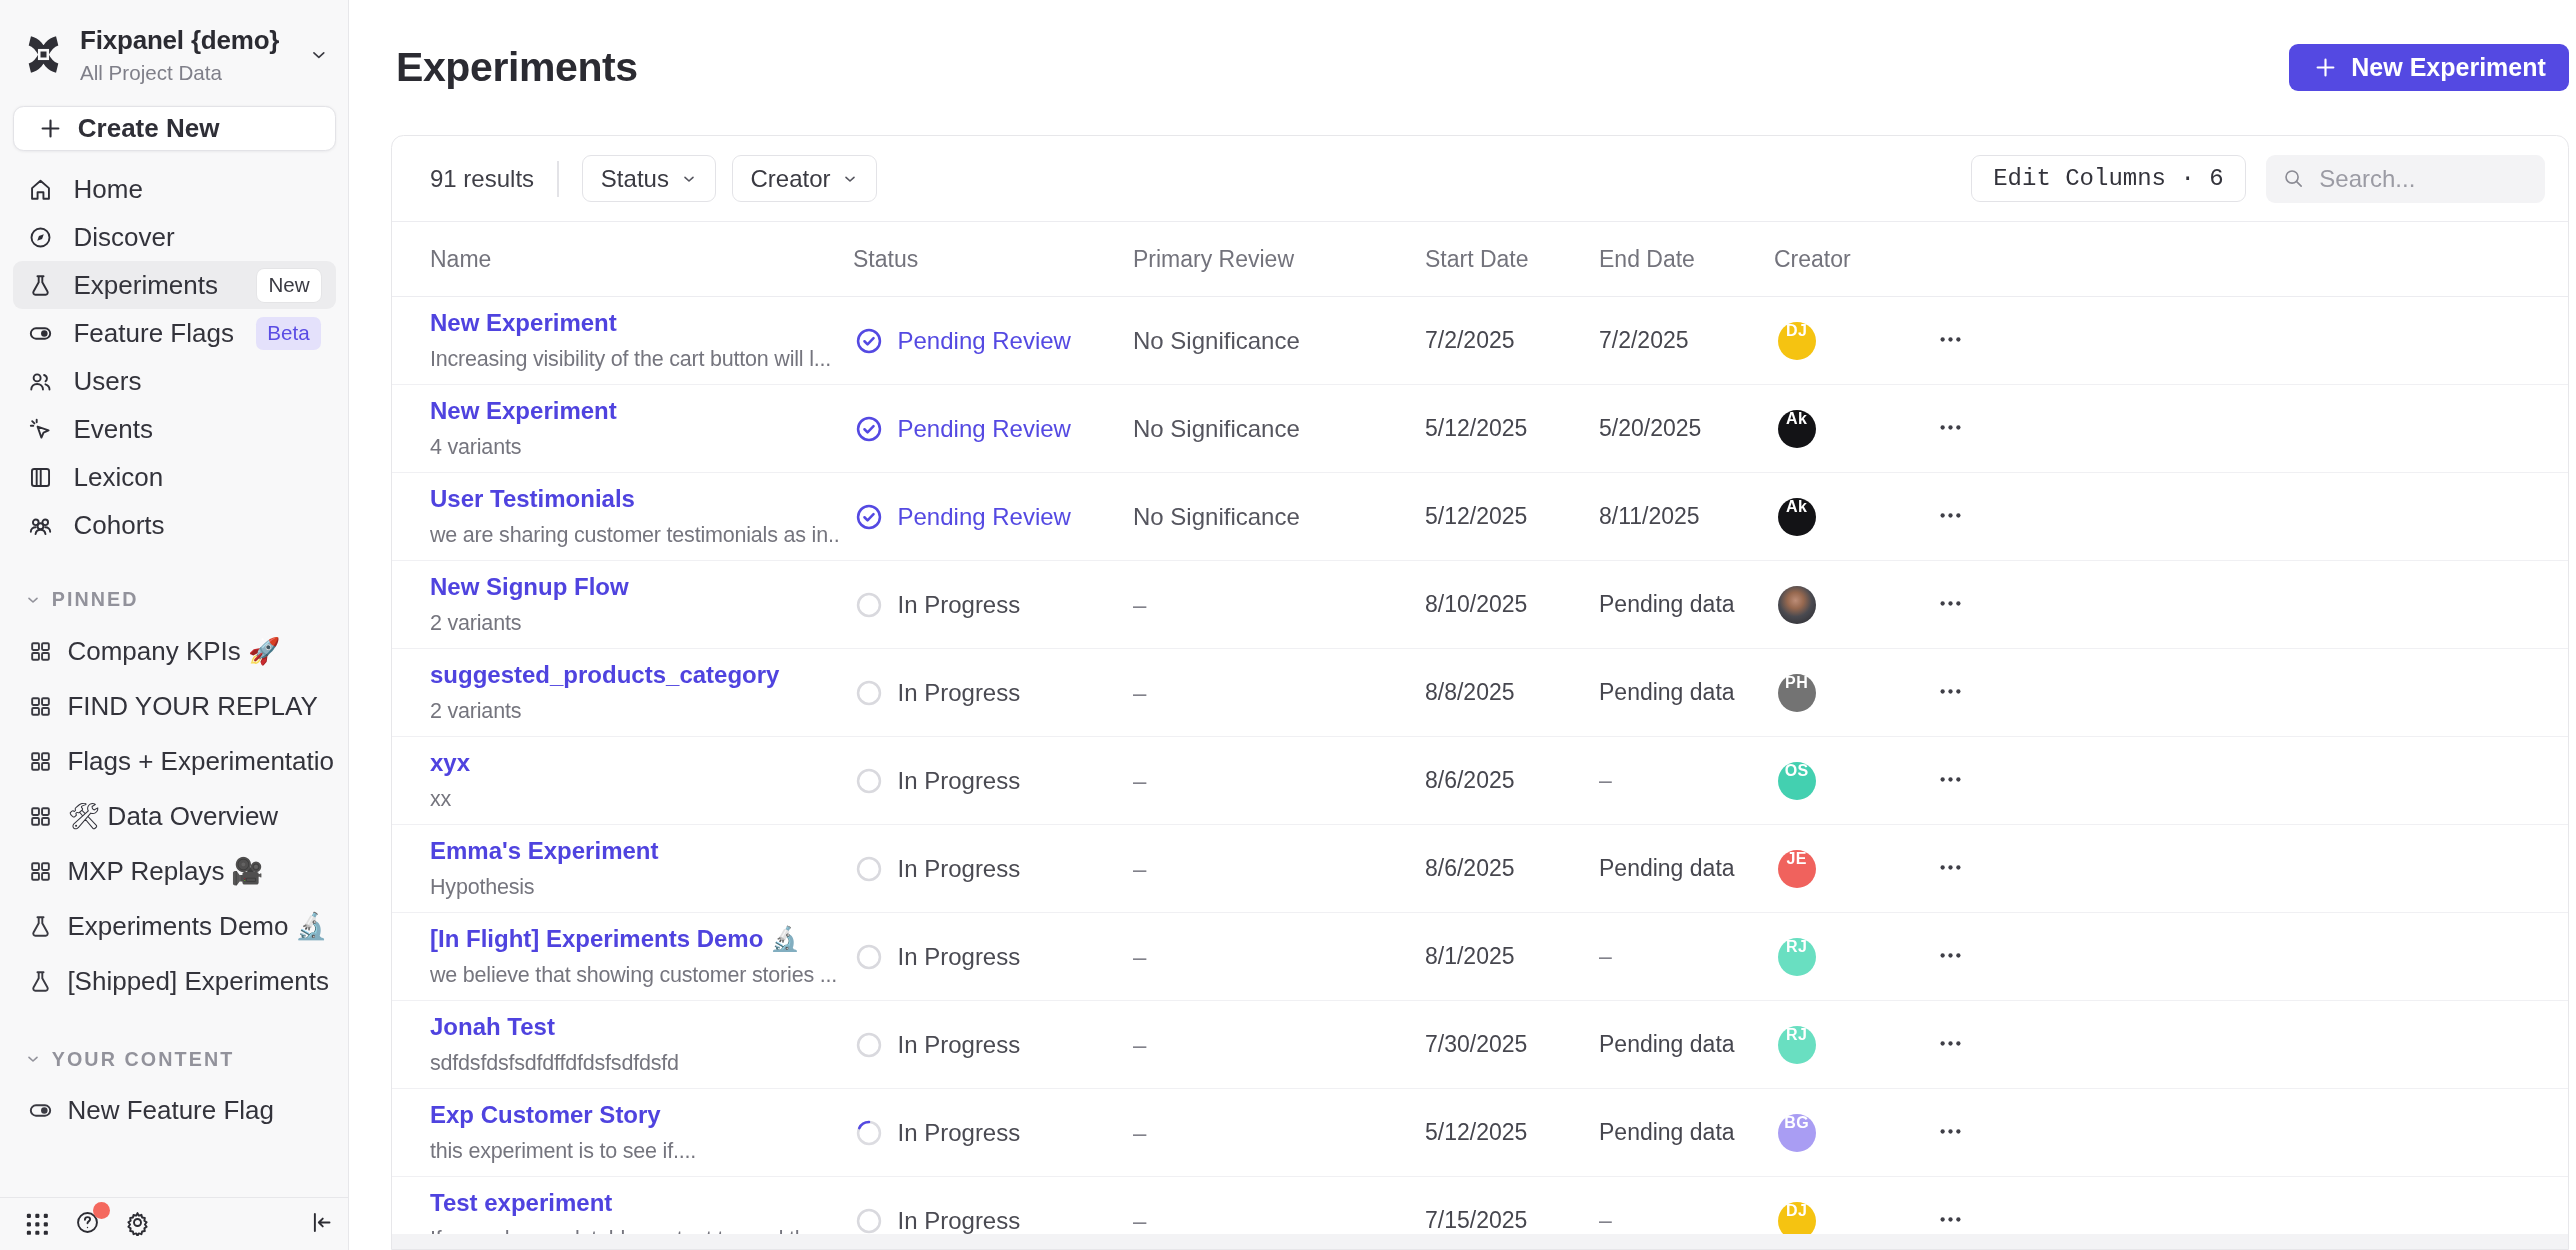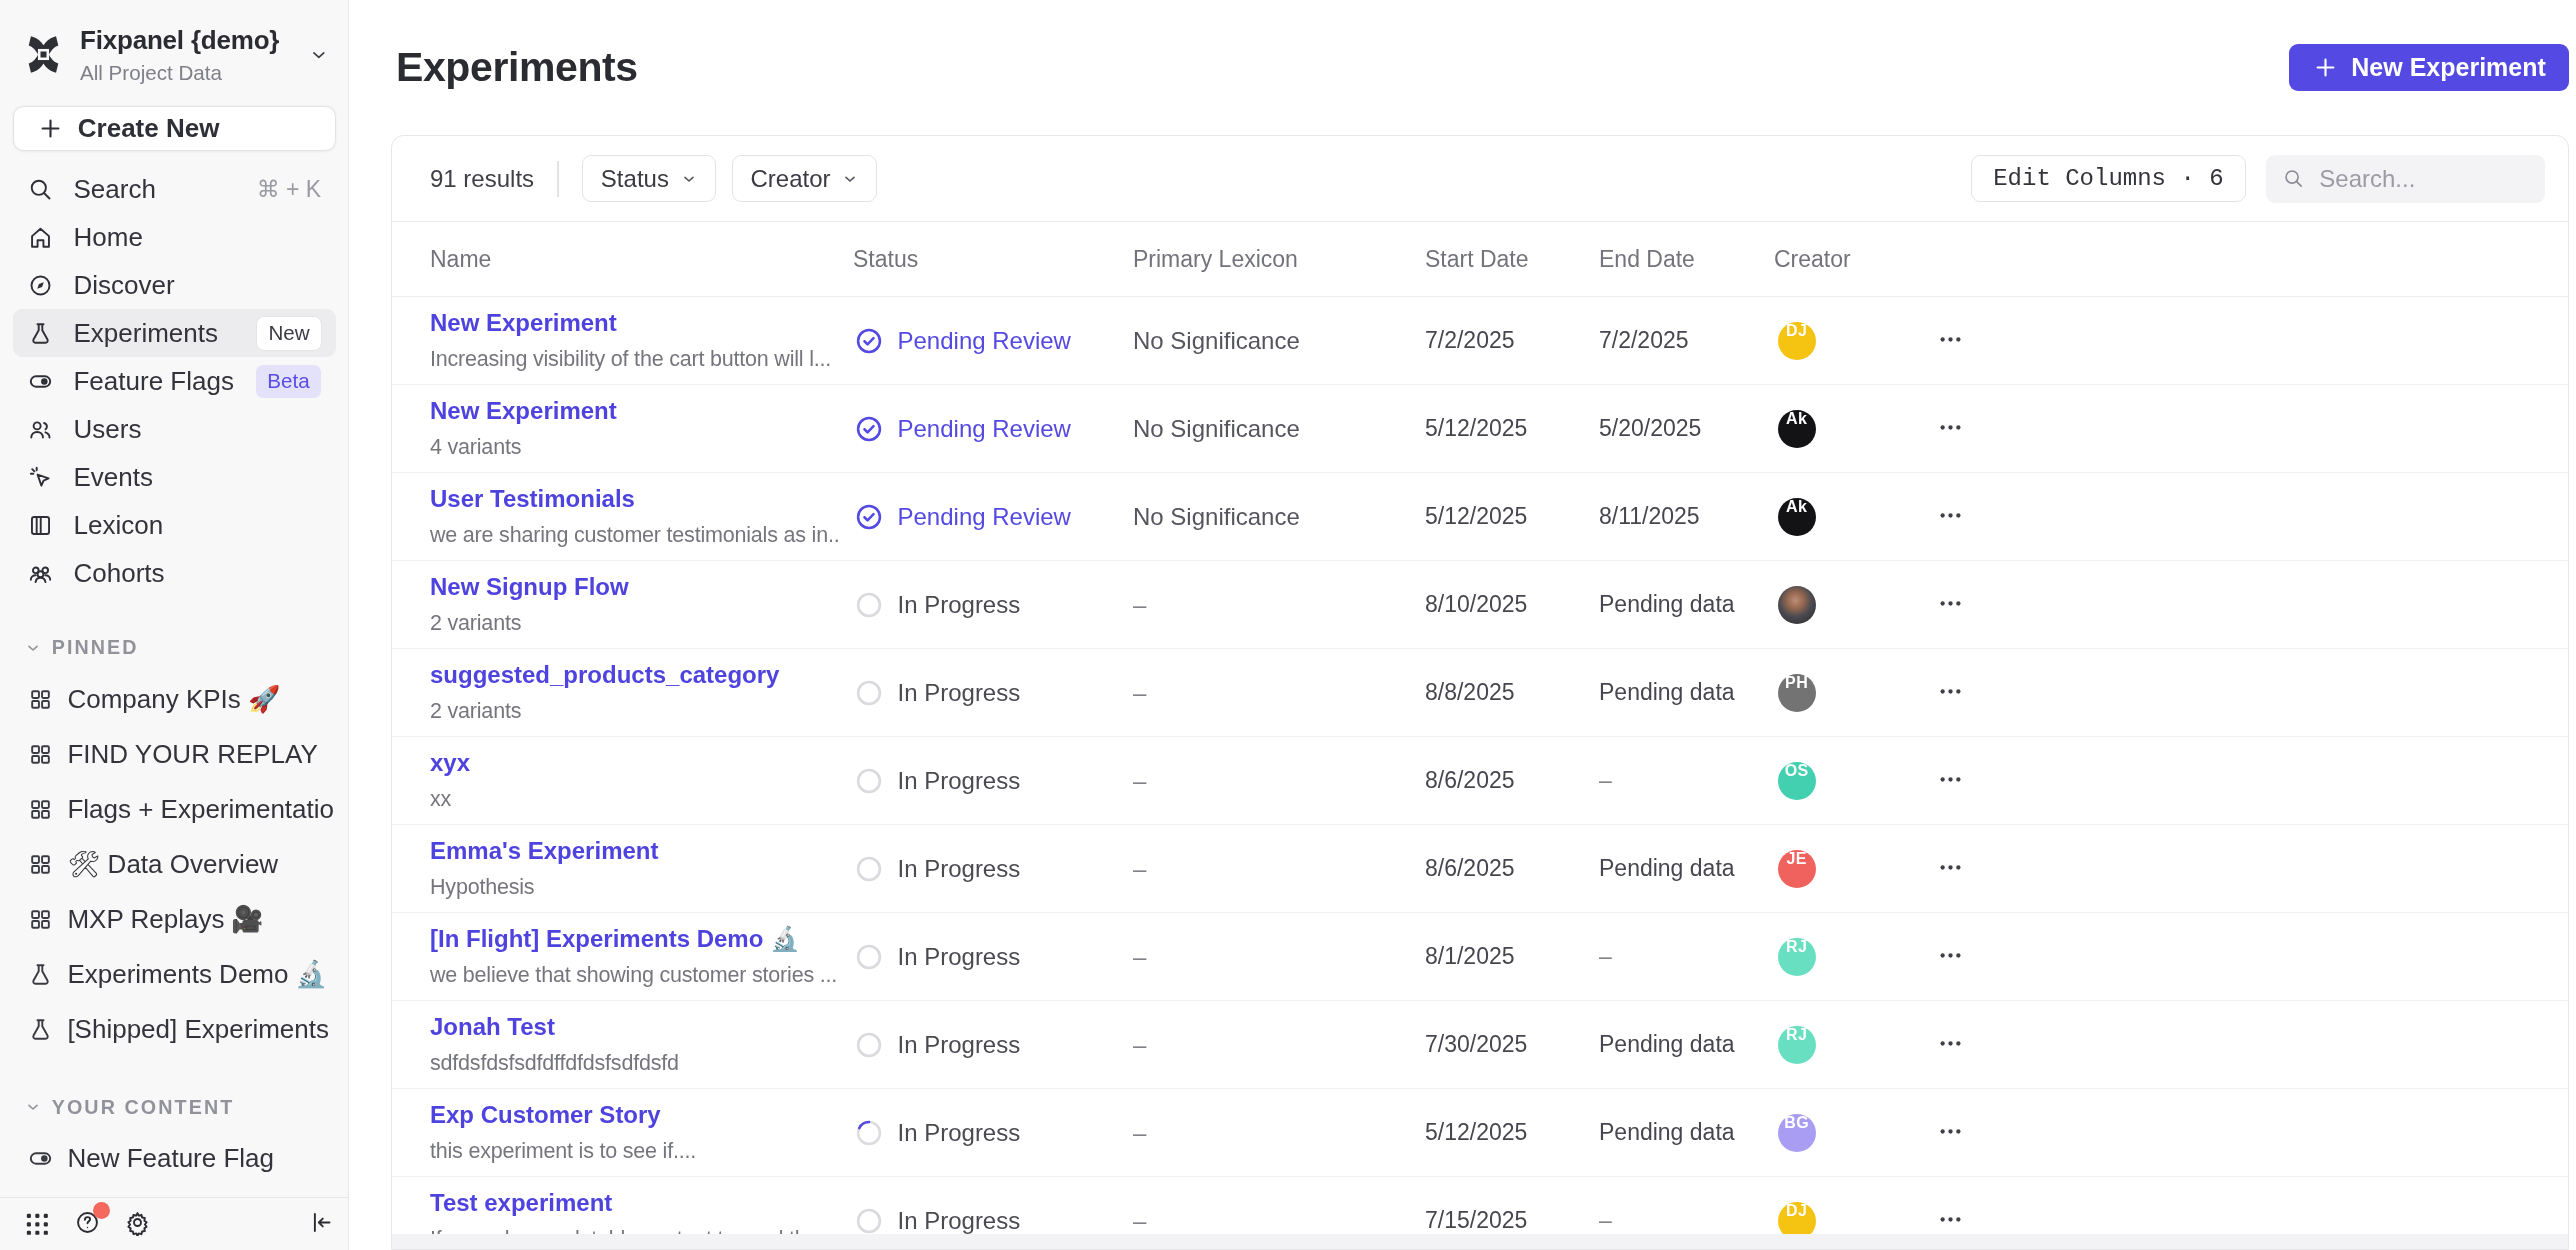--- a/index.html
+++ b/index.html
@@ -128,31 +128,20 @@
             <path d="M12 5 v14 M5 12 h14"></path>
           </svg>
         </span>
       <span>Create New</span>
     </button>
 
     <nav class="nav" id="nav">
   <div class="nav-item ">
     <span class="icon ">
             <svg width="27" height="27" viewBox="0 0 24 24" fill="none" stroke="currentColor" stroke-width="1.7" stroke-linecap="round" stroke-linejoin="round">
-              <circle cx="10.5" cy="10.5" r="6.3"></circle>
-              <path d="M15.3 15.3 L20 20"></path>
-            </svg>
-          </span>
-    <span class="nav-label">Search</span>
-    <span class="nav-shortcut">⌘ + K</span>
-
-  </div>
-  <div class="nav-item ">
-    <span class="icon ">
-            <svg width="27" height="27" viewBox="0 0 24 24" fill="none" stroke="currentColor" stroke-width="1.7" stroke-linecap="round" stroke-linejoin="round">
               <path d="M4.5 10.8 L12 4.2 L19.5 10.8 V20.2 H14.6 V14.4 H9.4 V20.2 H4.5 Z"></path>
             </svg>
           </span>
     <span class="nav-label">Home</span>
 
   </div>
   <div class="nav-item ">
     <span class="icon ">
             <svg width="27" height="27" viewBox="0 0 24 24" fill="none" stroke="currentColor" stroke-width="1.7" stroke-linecap="round" stroke-linejoin="round">
               <circle cx="12" cy="12" r="8"></circle>
@@ -419,21 +408,21 @@
                 <path d="M15.3 15.3 L20 20"></path>
               </svg>
             </span>
           <input type="text" placeholder="Search..." style="">
         </div>
       </div>
 
       <div class="grid-row thead" id="thead">
   <div class="th">Name</div>
   <div class="th">Status</div>
-  <div class="th">Primary Lexicon</div>
+  <div class="th">Primary Review</div>
   <div class="th">Start Date</div>
   <div class="th">End Date</div>
   <div class="th">Creator</div>
           <div></div>
         </div>
       <div id="rows">
   <div class="grid-row trow">
     <div class="name-cell">
       <a class="exp-link">New Experiment</a>
       <div class="exp-desc">Increasing visibility of the cart button will l...</div>

